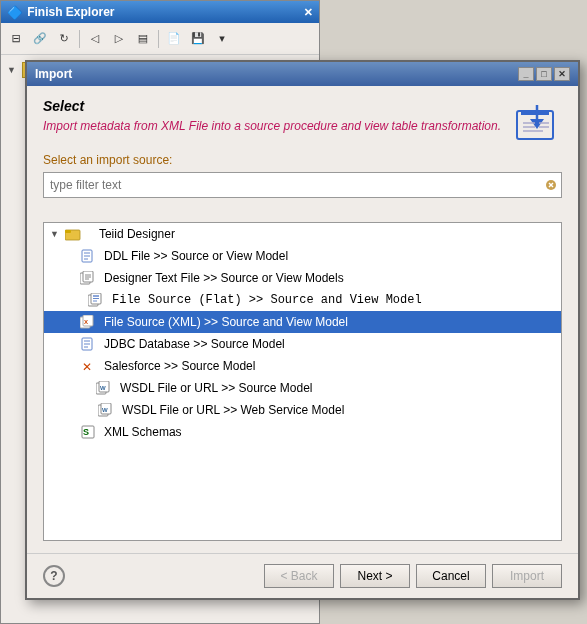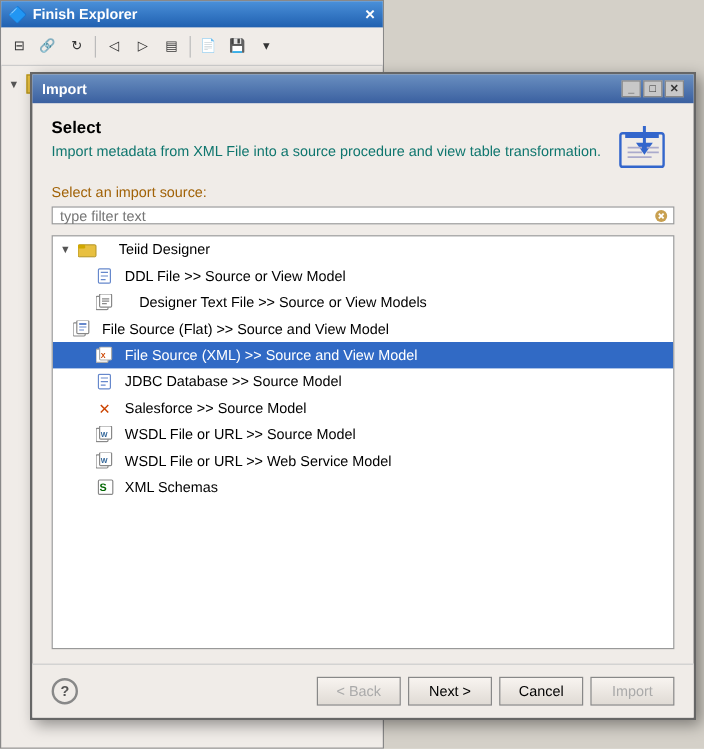--- a/index.html
+++ b/index.html
@@ -104,31 +104,32 @@
       flex-direction: column;
       padding: 12px 16px;
       overflow: hidden;
     }
 
     .dialog-header {
       display: flex;
       align-items: flex-start;
       justify-content: flex-end;
       margin-bottom: 10px;
+      font-style: italic;
     }
     .dialog-header-text { flex: 1; }
     .dialog-title-text {
       font-size: 14px;
       font-weight: bold;
       color: #000;
       margin-bottom: 4px;
     }
     .dialog-desc {
       font-size: 12px;
-      color: #0f766e;
+      color: #be185d;
       line-height: 1.4;
     }
     .dialog-icon {
       width: 50px;
       height: 45px;
       display: flex;
       align-items: center;
       justify-content: center;
       flex-shrink: 0;
     }
@@ -139,24 +140,24 @@
 
     .source-label {
       font-size: 12px;
       color: #a16207;
       margin-bottom: 5px;
     }
 
     .filter-row {
       display: flex;
       align-items: center;
-      margin-bottom: 9px;
+      margin-bottom: 24px;
       border: 1px solid #999;
       background: white;
-      height: 15px;
+      height: 26px;
     }
     .filter-input {
       flex: 1;
       border: none;
       outline: none;
       padding: 2px 6px;
       font-size: 12px;
       color: #999;
       background: transparent;
     }
@@ -381,24 +382,24 @@
       <div class="tree-item" style="padding-left:36px;">
         <span class="item-icon">
           <svg width="16" height="14" viewBox="0 0 16 14">
             <rect x="0" y="2" width="10" height="11" rx="1" fill="white" stroke="#888" stroke-width="1"></rect>
             <rect x="3" y="0" width="10" height="11" rx="1" fill="white" stroke="#888" stroke-width="1"></rect>
             <line x1="5" y1="4" x2="11" y2="4" stroke="#888" stroke-width="1"></line>
             <line x1="5" y1="6" x2="11" y2="6" stroke="#888" stroke-width="1"></line>
             <line x1="5" y1="8" x2="9" y2="8" stroke="#888" stroke-width="1"></line>
           </svg>
         </span>
-        <span style="margin-left:16px;text-align:right;">Designer Text File &gt;&gt; Source or View Models</span>
-      </div>
-
-      <div class="tree-item" style="padding-left:17px;">
+        <span style="margin-left:4px;text-align:right;">Designer Text File &gt;&gt; Source or View Models</span>
+      </div>
+
+      <div class="tree-item" style="padding-left:44px;font-family:Liberation Mono, monospace;">
         <span class="item-icon">
           <svg width="16" height="14" viewBox="0 0 16 14">
             <rect x="0" y="2" width="10" height="11" rx="1" fill="white" stroke="#888" stroke-width="1"></rect>
             <rect x="3" y="0" width="10" height="11" rx="1" fill="white" stroke="#888" stroke-width="1"></rect>
             <line x1="5" y1="3" x2="11" y2="3" stroke="#6688cc" stroke-width="1.5"></line>
             <line x1="5" y1="5.5" x2="11" y2="5.5" stroke="#6688cc" stroke-width="1"></line>
             <line x1="5" y1="8" x2="9" y2="8" stroke="#6688cc" stroke-width="1"></line>
           </svg>
         </span>
         <span style="margin-left:4px;">File Source (Flat) &gt;&gt; Source and View Model</span>
@@ -429,32 +430,32 @@
 
       <div class="tree-item" style="padding-left:36px;">
         <span class="item-icon">
           <svg width="14" height="14" viewBox="0 0 14 14">
             <text x="1" y="12" font-size="12" fill="#cc4400">✕</text>
           </svg>
         </span>
         <span style="margin-left:4px;">Salesforce &gt;&gt; Source Model</span>
       </div>
 
-      <div class="tree-item" style="padding-left:36px;">
+      <div class="tree-item" style="padding-left:52px;">
         <span class="item-icon">
           <svg width="16" height="14" viewBox="0 0 16 14">
             <rect x="0" y="2" width="10" height="11" rx="1" fill="white" stroke="#888" stroke-width="1"></rect>
             <rect x="3" y="0" width="10" height="11" rx="1" fill="white" stroke="#888" stroke-width="1"></rect>
             <text x="4" y="9" font-size="6" fill="#336699" font-weight="bold">W</text>
           </svg>
         </span>
         <span style="margin-left:4px;">WSDL File or URL &gt;&gt; Source Model</span>
       </div>
 
-      <div class="tree-item" style="padding-left:36px;">
+      <div class="tree-item" style="padding-left:54px;">
         <span class="item-icon">
           <svg width="16" height="14" viewBox="0 0 16 14">
             <rect x="0" y="2" width="10" height="11" rx="1" fill="white" stroke="#888" stroke-width="1"></rect>
             <rect x="3" y="0" width="10" height="11" rx="1" fill="white" stroke="#888" stroke-width="1"></rect>
             <text x="4" y="9" font-size="6" fill="#336699" font-weight="bold">W</text>
           </svg>
         </span>
         <span style="margin-left:4px;">WSDL File or URL &gt;&gt; Web Service Model</span>
       </div>
 

